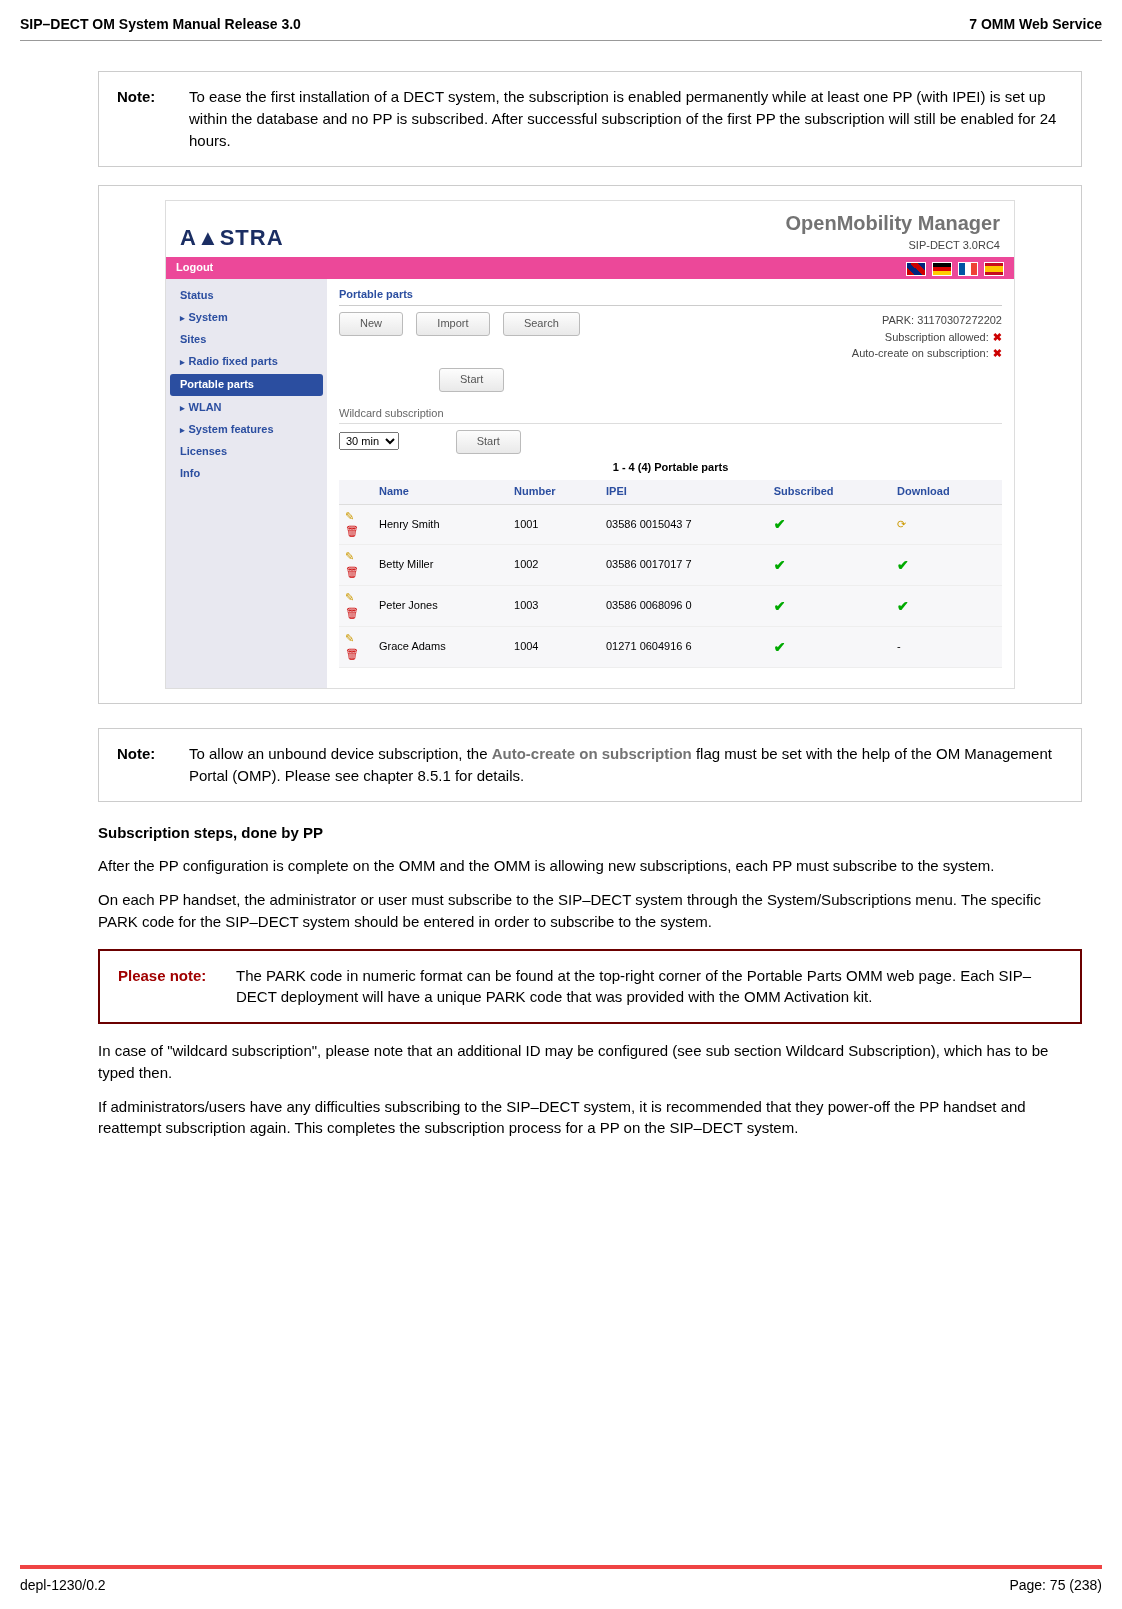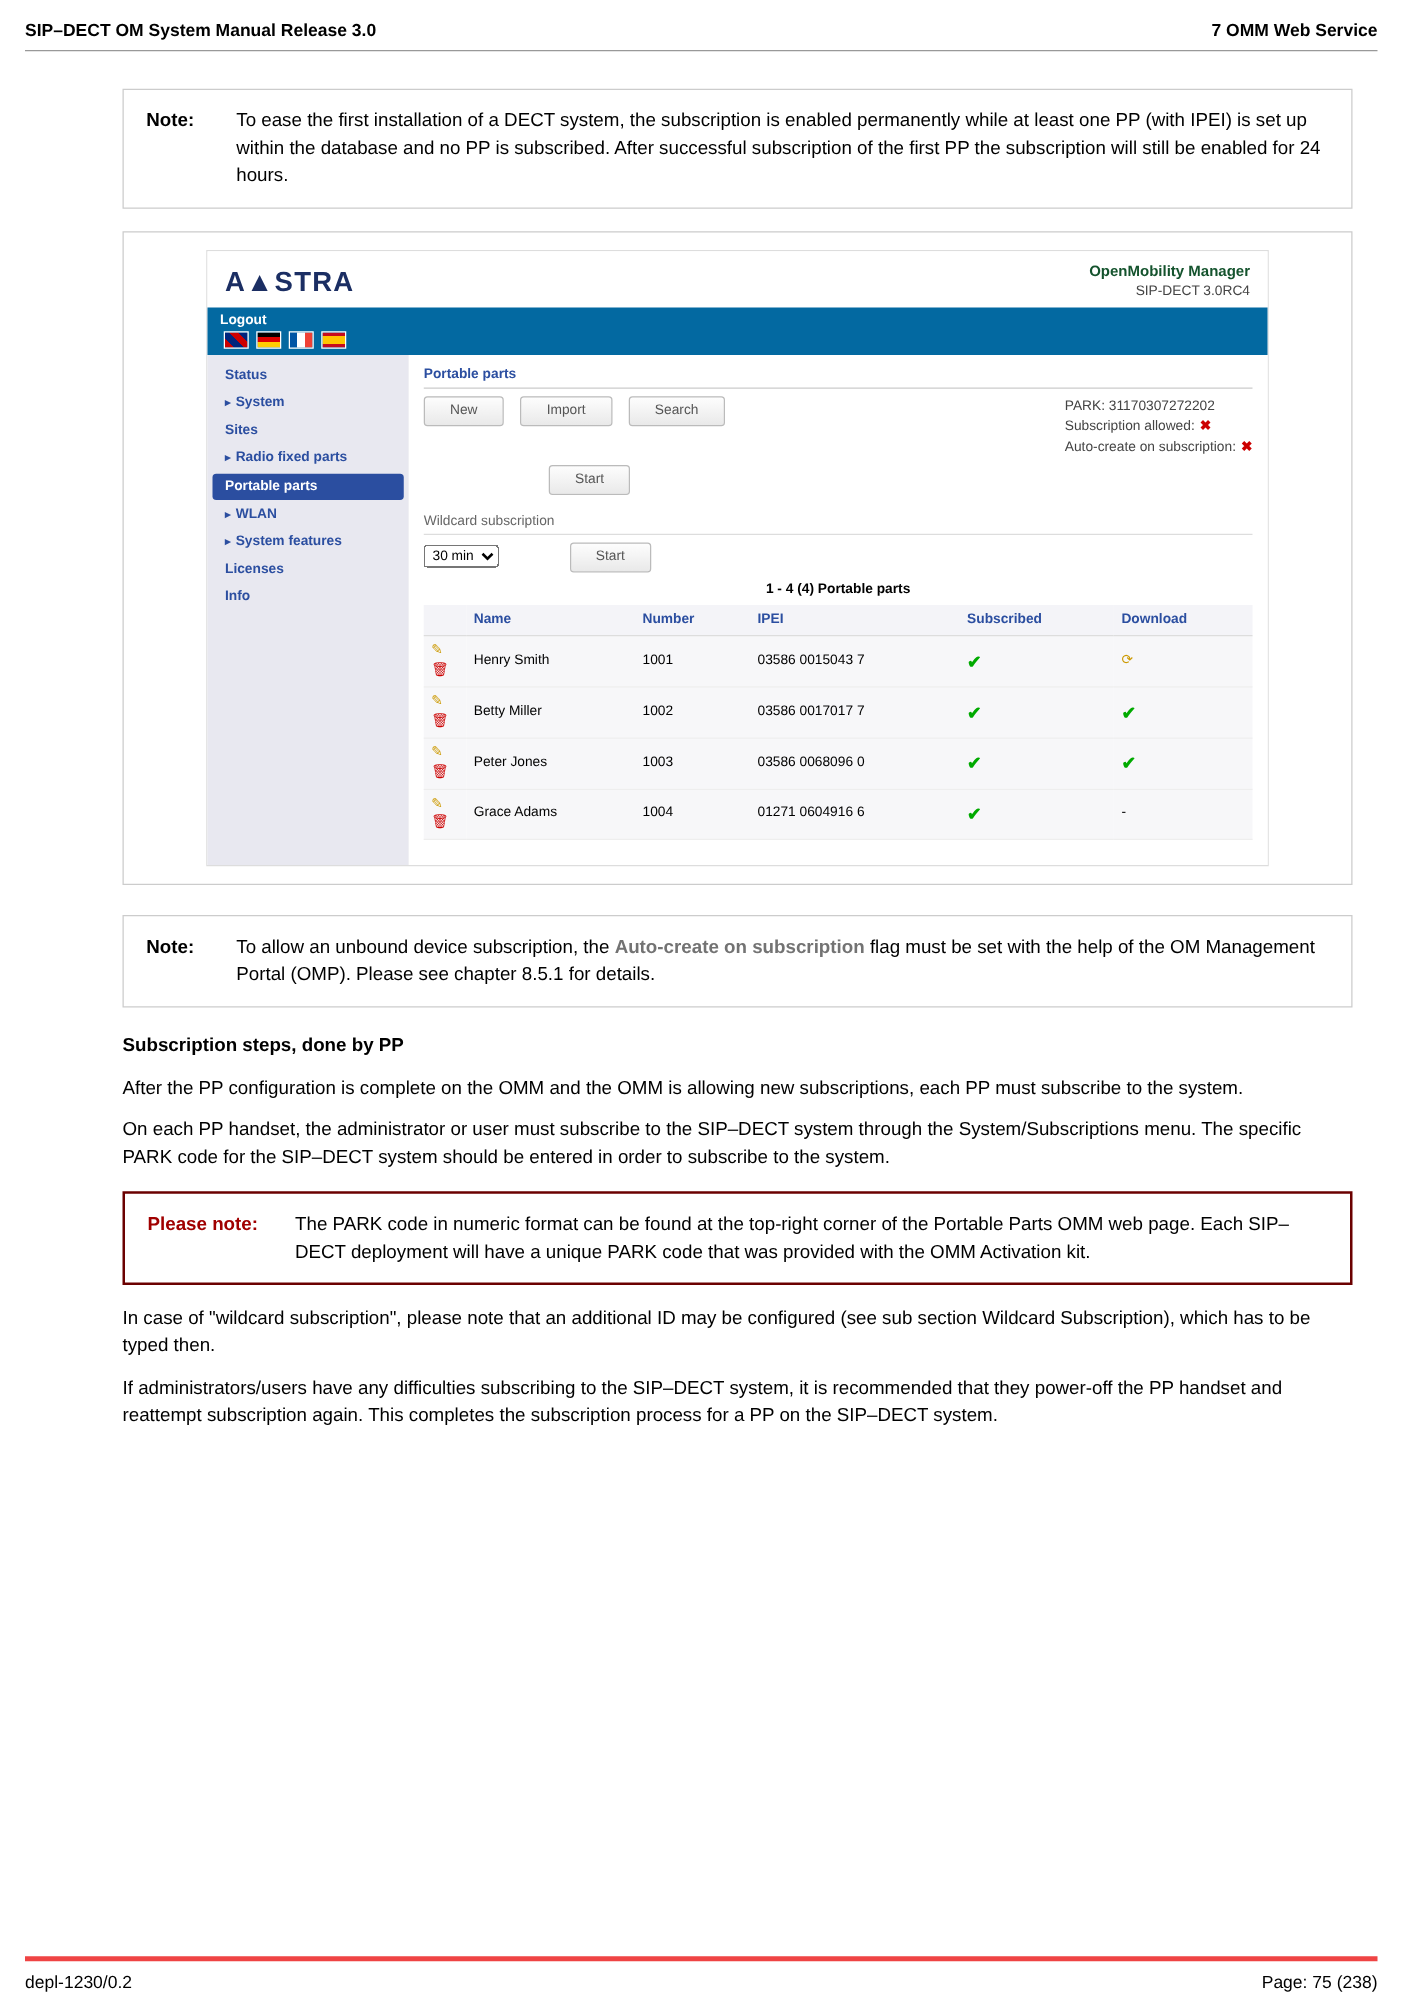--- a/index.html
+++ b/index.html
@@ -92,38 +92,37 @@
   .aastra-logo {
     font-weight: bold;
     font-size: 22px;
     letter-spacing: 1px;
     color: #1b2e63;
   }
   .omm-title {
     text-align: right;
   }
   .omm-title .line1 {
-    color: #14532d;
-    font-weight: bold;
-    font-size: 12px;
+    color: #737373;
+    font-weight: bold;
+    font-size: 20px;
   }
   .omm-title .line2 {
     color: #444;
     font-size: 11px;
   }
   .omm-bar {
-    background: #0369a1;
+    background: #ec4899;
     color: #fff;
     display: flex;
     justify-content: space-between;
-    align-items: flex-start;
+    align-items: flex-end;
     padding: 3px 10px;
     font-weight: bold;
     font-size: 11px;
-    flex-direction: column;
   }
   .flags span {
     display: inline-block;
     width: 18px;
     height: 12px;
     margin-left: 3px;
     border: 1px solid #fff;
     vertical-align: middle;
   }
   .flag-uk { background: linear-gradient(45deg,#c00 25%,#00247d 25% 50%,#c00 50% 75%,#00247d 75%); }
@@ -177,20 +176,21 @@
     border: 1px solid #bbb;
     background: linear-gradient(#fdfdfd,#e9e9e9);
     padding: 3px 20px;
     margin-right: 10px;
     border-radius: 3px;
     font-size: 11px;
     color: #555;
   }
   .row { display:flex; justify-content:space-between; align-items:flex-start; }
   .status-right {
+    text-align: right;
     font-size: 11px;
     color: #444;
     line-height: 1.5;
     margin-left: 48px;
   }
   .status-right .x { color:#c00; font-weight:bold; margin-left:4px; }
   .section-label {
     color: #666;
     font-size: 11px;
     margin-top: 14px;

